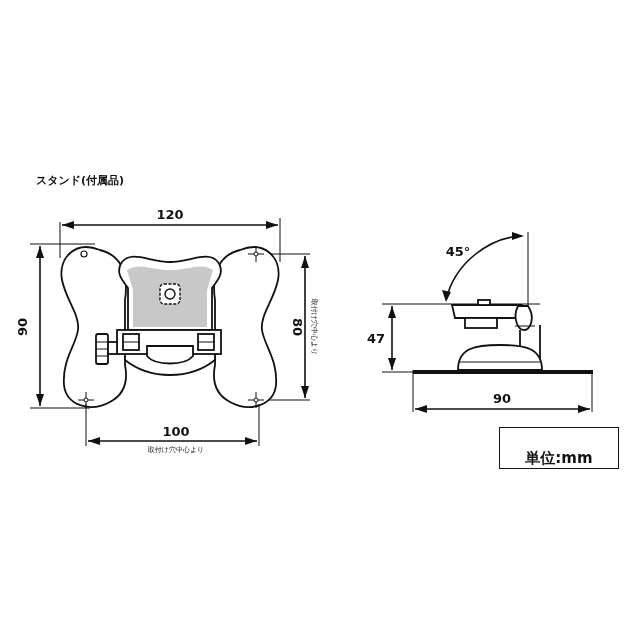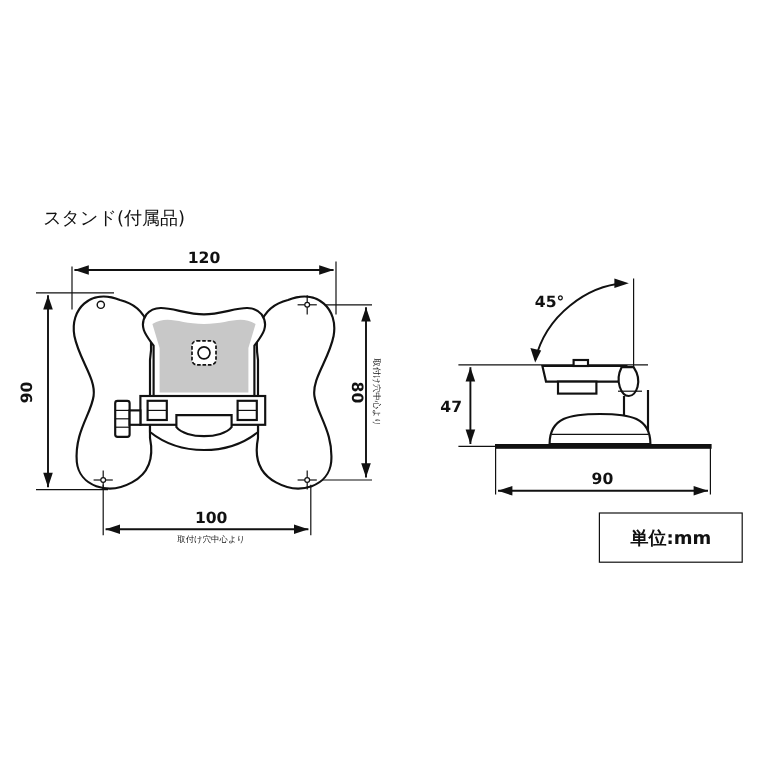--- a/index.html
+++ b/index.html
@@ -5,24 +5,24 @@
   html, body { margin: 0; padding: 0; background: #ffffff; }
   body { width: 640px; height: 640px; position: relative; overflow: hidden;
          font-family: "DejaVu Sans", "Liberation Sans", sans-serif; }
   svg { position: absolute; left: 0; top: 0; }
   .ln { stroke: #111; stroke-width: 1.6; fill: none; }
   .thin { stroke: #111; stroke-width: 1; fill: none; }
   .shape { stroke: #111; stroke-width: 1.8; fill: #fff; }
   .gray { fill: #c8c8c8; stroke: none; }
   .dim-text { font-family: "DejaVu Sans", sans-serif; font-weight: bold; font-size: 13px; fill: #111; }
   .note-text { font-family: "DejaVu Sans", sans-serif; font-size: 7px; fill: #111; }
-  .title { position: absolute; left: 36px; top: 173px; font-weight: normal; font-size: 15px; color: #111; }
+  .title { position: absolute; left: 36px; top: 173px; font-weight: bold; font-size: 11px; color: #111; }
   .unit-box { position: absolute; left: 499px; top: 427px; width: 120px; height: 42px;
               border: 1.6px solid #111; box-sizing: border-box; display: flex;
-              align-items: center; justify-content: center; font-size: 15px; font-weight: bold; color:#111; }
+              align-items: flex-end; justify-content: center; font-size: 15px; font-weight: bold; color:#111; }
 </style>
 </head>
 <body>
 
 <div class="title">スタンド(付属品)</div>
 
 <svg width="640" height="640" viewBox="0 0 640 640">
 
   <g>
 

